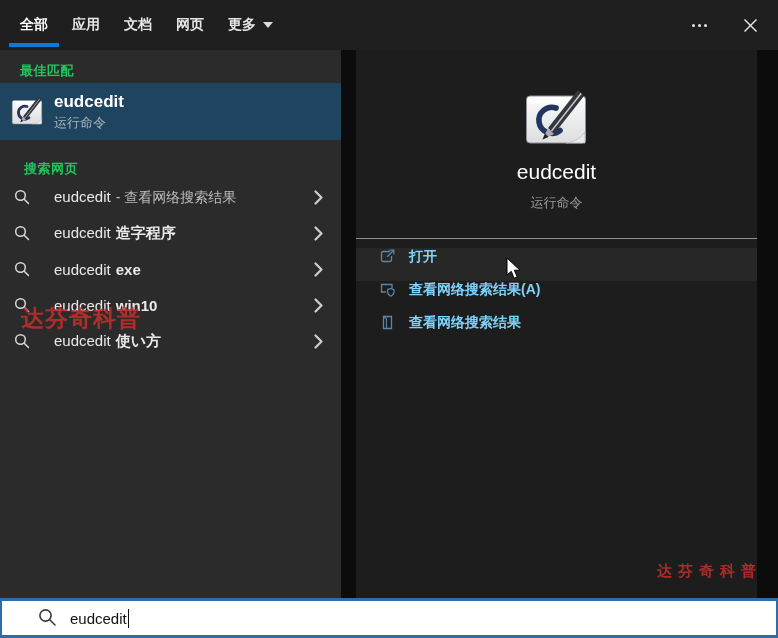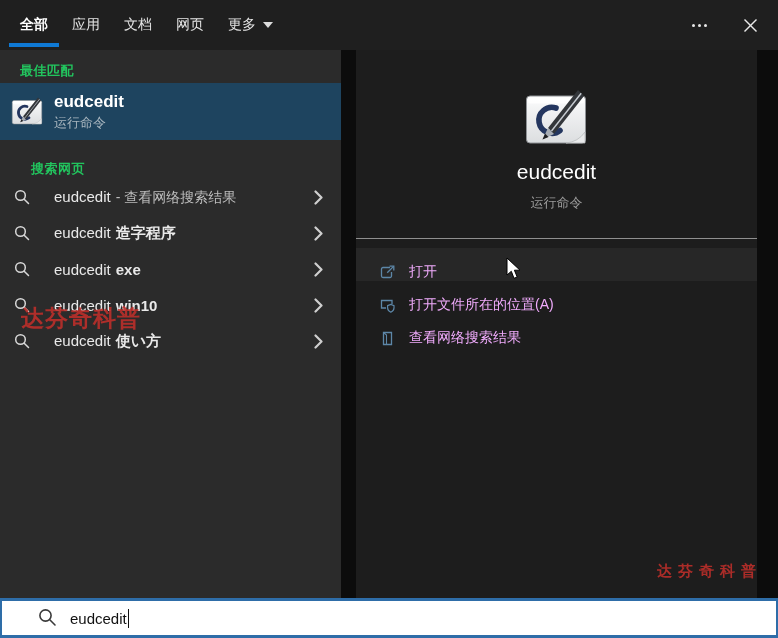--- a/index.html
+++ b/index.html
@@ -14,21 +14,21 @@
 
   
   .topbar {
     position: absolute; left: 0; top: 0; width: 778px; height: 50px;
     background: #1f1f1f;
     display: flex; align-items: center;
   }
   .tabs { display: flex; gap: 24px; padding-left: 20px; height: 100%; align-items: center; }
   .tab {
     position: relative; color: #e6e6e6; font-size: 14px; height: 100%;
-    display: flex; align-items: center; cursor: default; white-space: nowrap;
+    display: flex; align-items: center; cursor: default; white-space: nowrap; font-weight: bold;
   }
   .tab.active { font-weight: bold; color: #ffffff; }
   .tab.active::after {
     content: ""; position: absolute; left: -11px; right: -11px; bottom: 3px;
     height: 4px; background: #0f79d4;
   }
   .dropdown-arrow {
     display: inline-block; margin-left: 7px;
     width: 0; height: 0;
     border-left: 5px solid transparent; border-right: 5px solid transparent;
@@ -49,21 +49,21 @@
     padding: 12px 0 0 20px; letter-spacing: .5px;
   }
   .best-match-item {
     position: absolute; left: 0; top: 33px; width: 341px; height: 57px;
     background: #1e445f; display: flex; align-items: center;
   }
   .bm-icon { width: 32px; height: 32px; margin-left: 11px; flex: 0 0 auto; }
   .bm-text { margin-left: 11px; display: flex; flex-direction: column; }
   .bm-name { color: #ffffff; font-size: 17px; font-weight: bold; line-height: 21px; }
   .bm-type { color: #a9b6bf; font-size: 13px; margin-top: 2px; }
-  .web-header { position: absolute; left: 11px; top: 98px; width: 341px; }
+  .web-header { position: absolute; left: 4px; top: 98px; width: 341px; }
   .ws-rows { position: absolute; left: 0; top: 129px; width: 341px; }
   .ws-row {
     height: 36px; display: flex; align-items: center; position: relative;
   }
   .ws-mag { margin-left: 14px; flex: 0 0 auto; }
   .ws-text { margin-left: 24px; font-size: 15px; color: #e9e9e9; white-space: nowrap; }
   .ws-text .bold { font-weight: bold; margin-left: 5px; }
   .ws-text .dim { color: #bdbdbd; margin-left: 5px; font-size: 14px; }
   .ws-chevron { position: absolute; right: 18px; top: 11px; }
 
@@ -77,22 +77,22 @@
     position: absolute; left: 0; top: 110px; width: 100%;
     text-align: center; color: #ffffff; font-size: 21px;
   }
   .pv-type {
     position: absolute; left: 0; top: 144px; width: 100%;
     text-align: center; color: #9c9c9c; font-size: 13px;
   }
   .pv-divider { position: absolute; left: 0; top: 188px; width: 100%; height: 1px; background: #8f8f8f; }
   .pv-actions { position: absolute; left: 0; top: 198px; width: 100%; }
   .pv-action {
-    height: 33px; display: flex; align-items: flex-end; padding-left: 23px;
-    color: #f0abfc; font-size: 14px;
+    height: 33px; display: flex; align-items: flex-start; padding-left: 23px;
+    color: #7dd3fc; font-size: 14px; font-weight: bold;
   }
   .pv-action.hovered { background: #272727; }
   .pv-action .a-icon { margin-right: 13px; display: flex; }
   .mouse-cursor { position: absolute; left: 150px; top: 207px; }
 
   
   .watermark { position: absolute; color: rgba(187, 47, 42, 0.9); pointer-events: none; padding-left: 20px; }
   .wm-left { left: 1px; top: 303px; font-size: 23px; letter-spacing: 1px; font-weight: bold; }
   .wm-br { left: 637px; top: 562px; font-size: 15px; letter-spacing: 6px; font-weight: bold; }
 
@@ -256,21 +256,21 @@
         </span>
         <span>打开</span>
       </div>
       <div class="pv-action">
         <span class="a-icon">
           <svg width="17" height="17" viewBox="0 0 17 17">
             <path d="M13 7 V3.5 H2.5 v7.5 H7" fill="none" stroke="#5d87a8" stroke-width="1.3"></path>
             <path d="M8.6 8.6 l3.2 -1.2 3.2 1.2 v2.5 c0 2.1 -1.7 3.4 -3.2 4.1 c-1.5 -0.7 -3.2 -2 -3.2 -4.1 z" fill="none" stroke="#5d87a8" stroke-width="1.2"></path>
           </svg>
         </span>
-        <span>打开文件所在的位置(A)</span>
+        <span>查看网络搜索结果(A)</span>
       </div>
       <div class="pv-action">
         <span class="a-icon">
           <svg width="17" height="17" viewBox="0 0 17 17">
             <path d="M4.5 2.5 L12.5 2.5 L12.5 14.5 L4.5 14.5 Z" fill="none" stroke="#5d87a8" stroke-width="1.3"></path>
             <path d="M4.5 2.5 L7.5 5 L7.5 14.5" fill="none" stroke="#5d87a8" stroke-width="1.1"></path>
           </svg>
         </span>
         <span>查看网络搜索结果</span>
       </div>

